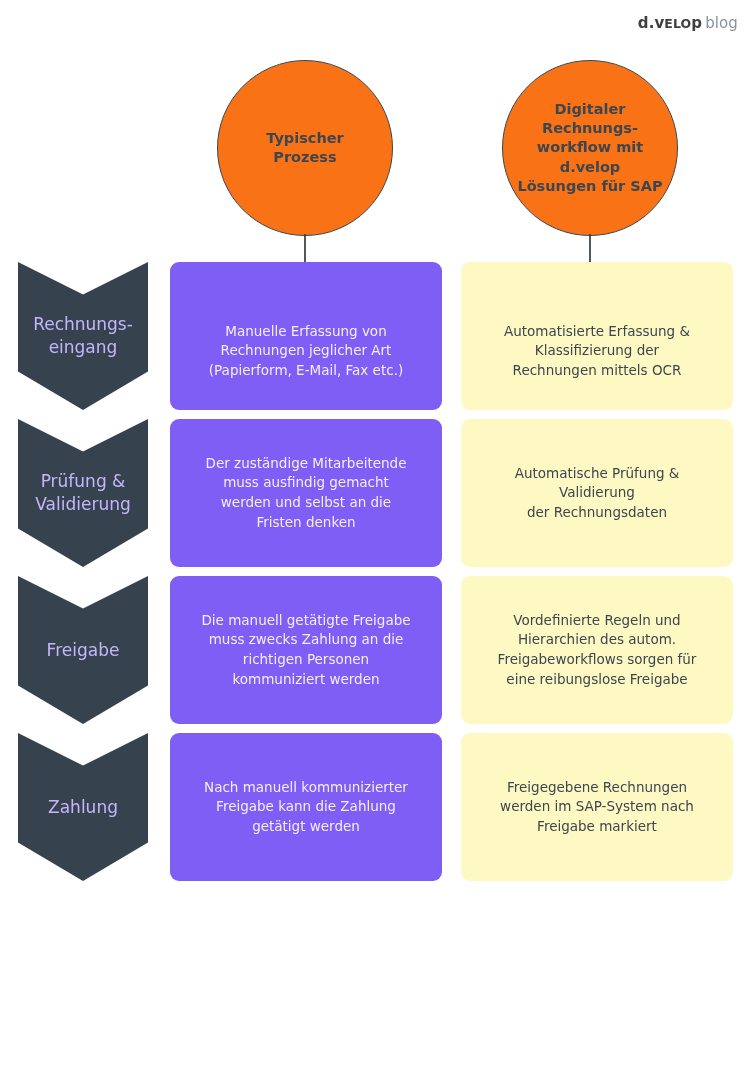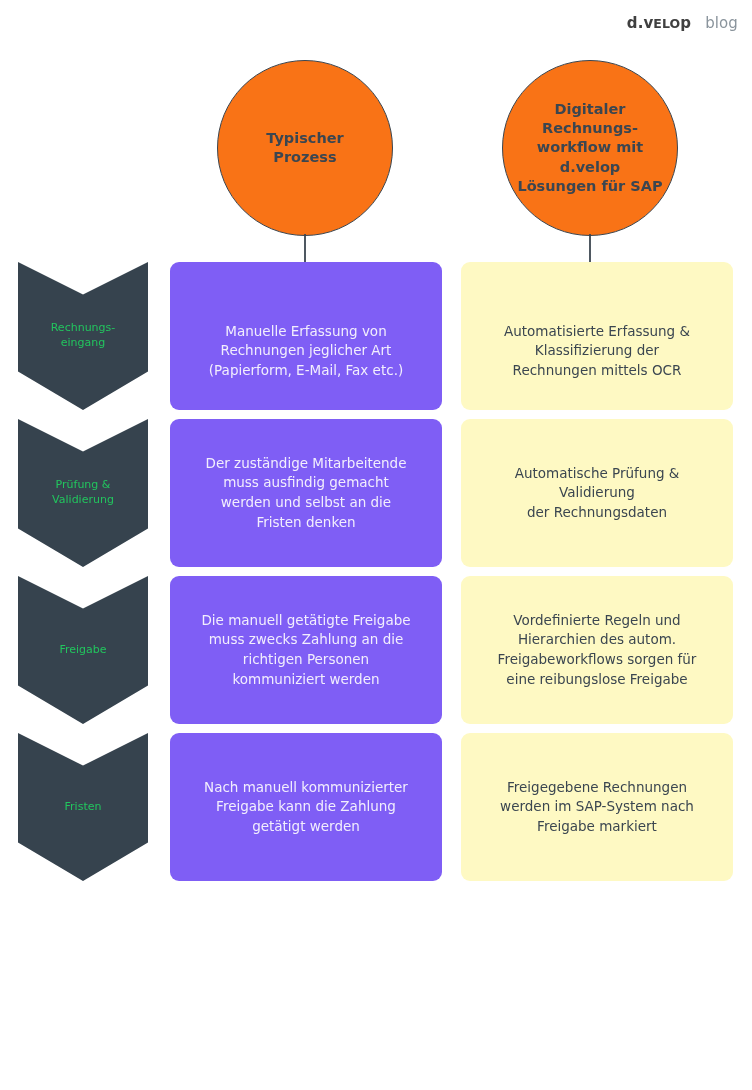--- a/index.html
+++ b/index.html
@@ -25,21 +25,21 @@
     position: absolute;
     top: 14px;
     right: 14px;
     font-size: 15px;
     color: #3c4750;
     letter-spacing: .1px;
     white-space: nowrap;
   }
   .brand .brand-mark { font-weight: bold; color: #404040; }
   .brand .brand-mark .sc { font-size: 12.5px; }
-  .brand .brand-word { color: #8a949c; font-weight: normal; margin-left: 14px; }
+  .brand .brand-word { color: #8a949c; font-weight: normal; margin-left: 3px; }
 
   
   .circle {
     position: absolute;
     width: 176px;
     height: 176px;
     border-radius: 50%;
     border: 1.6px solid #3b4650;
     background: #f97316;
     display: flex;
@@ -81,22 +81,22 @@
     margin-bottom: 9px;
     background: #36434e;
     -webkit-clip-path: polygon(0% 0%, 50% 22%, 100% 0%, 100% 74%, 50% 100%, 0% 74%);
     clip-path: polygon(0% 0%, 50% 22%, 100% 0%, 100% 74%, 50% 100%, 0% 74%);
     display: flex;
     align-items: center;
     justify-content: center;
     text-align: center;
   }
   .chevron-label {
-    color: #22c55e;
-    font-size: 11px;
+    color: #c4b5fd;
+    font-size: 17px;
     line-height: 1.35;
     padding: 0 6px;
   }
 
   
   #column-manual  { position: absolute; left: 170px; top: 262px; width: 219px; }
   #column-digital { position: absolute; left: 461px; top: 262px; width: 272px; }
 
   .card {
     width: 272px;
@@ -149,21 +149,21 @@
     <div class="chevron">
       <div class="chevron-label">Rechnungs-<br>eingang</div>
     </div>
     <div class="chevron">
       <div class="chevron-label">Prüfung &amp;<br>Validierung</div>
     </div>
     <div class="chevron">
       <div class="chevron-label">Freigabe</div>
     </div>
     <div class="chevron">
-      <div class="chevron-label">Fristen</div>
+      <div class="chevron-label">Zahlung</div>
     </div>
   </div>
 
   <div id="column-manual">
     <div class="card card-manual has-arrow">
       <div class="card-text">Manuelle Erfassung von<br>Rechnungen jeglicher Art<br>(Papierform, E-Mail, Fax etc.)</div>
     </div>
     <div class="card card-manual">
       <div class="card-text">Der zuständige Mitarbeitende<br>muss ausfindig gemacht<br>werden und selbst an die<br>Fristen denken</div>
     </div>

